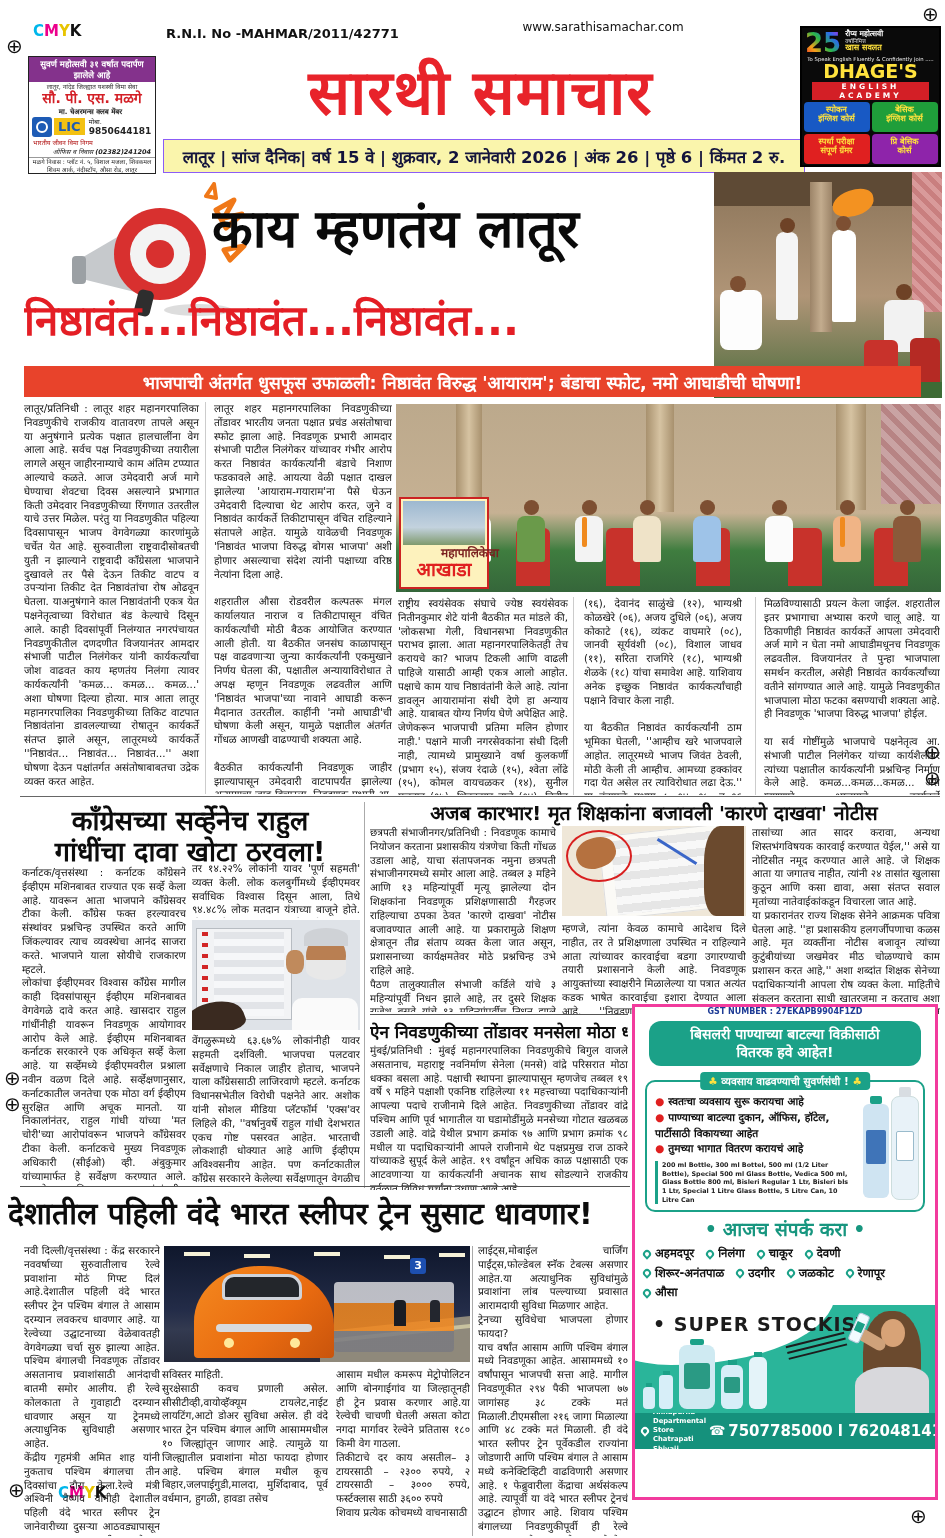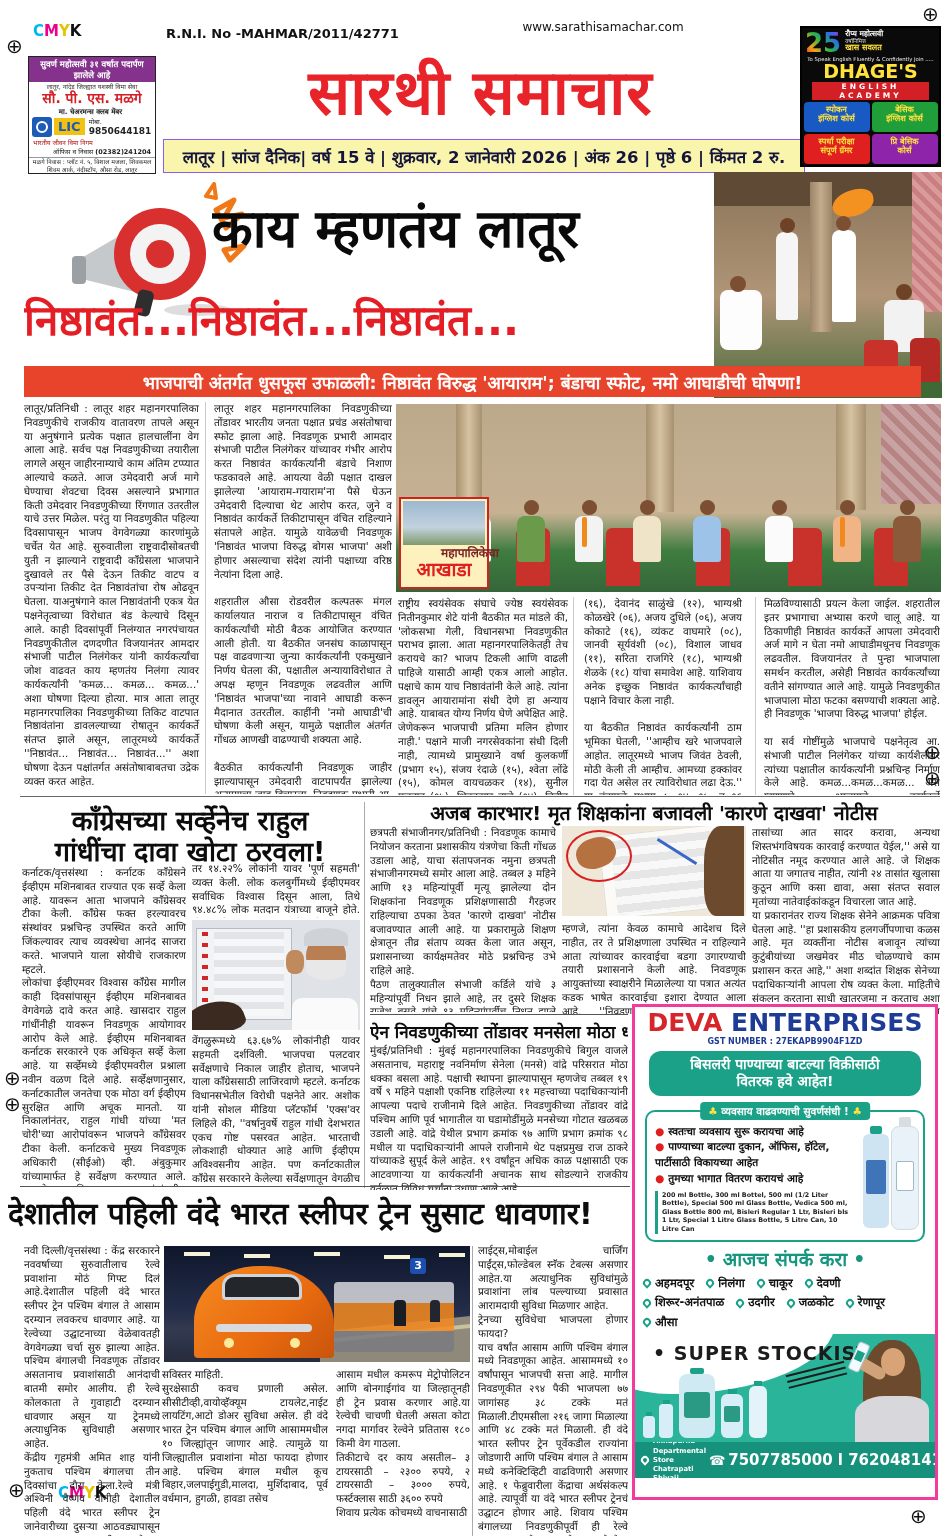--- a/index.html
+++ b/index.html
@@ -51,21 +51,21 @@
       <div style="width:20px;height:20px;background:#1d5bb5;border-radius:3px;display:flex;align-items:center;justify-content:center;">
         <div style="width:12px;height:12px;border:2px solid #fff;border-radius:50%;"></div>
       </div>
       <div style="background:#f3c112;color:#1d5bb5;font-weight:bold;font-size:13px;padding:1px 4px;margin-left:2px;">LIC</div>
       <div style="margin-left:4px;font-size:8px;line-height:1.2;color:#222;">
         <span style="font-size:6.5px;">मोबा.</span>
         <b style="display:block;font-size:9px;">9850644181</b>
       </div>
     </div>
     <div style="font-size:6.3px;color:#b01212;text-align:left;padding-left:4px;">भारतीय जीवन विमा निगम</div>
-    <div style="font-size:6.5px;text-align:right;padding-right:4px;color:#222;"><span>ऑफिस व निवास</span> <b>(02382)241204</b></div>
+    <div style="font-size:6.5px;text-align:right;padding-right:4px;color:#222;font-style:italic;"><span>ऑफिस व निवास</span> <b>(02382)241204</b></div>
     <div style="font-size:6.2px;text-align:center;color:#222;line-height:1.25;border-top:1px solid #999;margin-top:1px;">मळगे निवास : प्लॉट नं. ५, विशाल मजला, शिवकमल शिवम आर्क, नंदीस्टॉप, औसा रोड, लातूर</div>
   </div>
 
   <div class="abs" style="left:166px;top:26px;font-size:13px;font-weight:bold;color:#111;">R.N.I. No -MAHMAR/2011/42771</div>
   <div class="abs" style="left:468px;top:18px;width:270px;text-align:center;">
     <div style="font-size:12px;color:#111;margin-top:2px;">www.sarathisamachar.com</div>
   </div>
   <div class="abs" style="left:158px;top:48px;width:645px;text-align:center;font-size:62px;font-weight:bold;color:#e8232a;letter-spacing:1px;white-space:nowrap;overflow:hidden;">सारथी समाचार</div>
   <div class="abs" style="left:163px;top:139px;width:642px;height:34px;background:#faf5ac;border:1px solid #8b5cf6;display:flex;align-items:center;justify-content:center;font-size:16.5px;font-weight:bold;color:#14143c;white-space:nowrap;overflow:hidden;">लातूर | सांज दैनिक| वर्ष 15 वे | शुक्रवार, 2 जानेवारी 2026 | अंक 26 | पृष्ठे 6 | किंमत 2 रु.</div>
 
@@ -265,24 +265,20 @@
 सुरक्षेसाठी कवच प्रणाली असेल. सीसीटीव्ही,वायोव्हॅक्यूम टायलेट,नाईट लायटिंग,आटो डोअर सुविधा असेल. ही वंदे भारत ट्रेन पश्चिम बंगाल आणि आसाममधील १० जिल्ह्यांतून जाणार आहे. त्यामुळे या जिल्ह्यातील प्रवाशांना मोठा फायदा होणार आहे. पश्चिम बंगाल मधील कूच बिहार,जलपाईगुडी,मालदा, मुर्शिदाबाद, पूर्व वर्धमान, हुगळी, हावडा तसेच</div>
   <div class="tc" style="left:336px;top:1368px;width:134px;height:168px;">आसाम मधील कमरूप मेट्रोपोलिटन आणि बोनगाईगांव या जिल्हातूनही ही ट्रेन प्रवास करणार आहे.या रेल्वेची चाचणी घेतली असता कोटा नगदा मार्गावर रेल्वेने प्रतितास १८० किमी वेग गाठला.
 तिकीटाचे दर काय असतील– ३ टायरसाठी – २३०० रुपये,  २ टायरसाठी – ३००० रुपये, फर्स्टक्लास साठी ३६०० रुपये
 शिवाय प्रत्येक कोचमध्ये वाचनासाठी</div>
   <div class="abs" style="left:472px;top:1246px;width:1px;height:290px;background:#aaa;"></div>
   <div class="tc" style="left:478px;top:1244px;width:150px;height:292px;">लाईट्स,मोबाईल चार्जिंग पाईंट्स,फोल्डेबल स्नॅक टेबल्स असणार आहेत.या अत्याधुनिक सुविधांमुळे प्रवाशांना लांब पल्ल्याच्या प्रवासात आरामदायी सुविधा मिळणार आहेत.
 ट्रेनच्या सुविधेचा भाजपला होणार फायदा?
 याच वर्षांत आसाम आणि पश्चिम बंगाल मध्ये निवडणूका आहेत. आसाममध्ये १० वर्षांपासून भाजपची सत्ता आहे. मागील निवडणूकीत २९४ पैकी भाजपला ७७ जागांसह ३८ टक्के मतं मिळाली.टीएमसीला २१६ जागा मिळाल्या आणि ४८ टक्के मतं मिळाली. ही वंदे भारत स्लीपर ट्रेन पूर्वेकडील राज्यांना जोडणारी आणि पश्चिम बंगाल ते आसाम मध्ये कनेक्टिव्हिटी वाढविणारी असणार आहे. १ फेब्रुवारीला केंद्राचा अर्थसंकल्प आहे. त्यापूर्वी या वंदे भारत स्लीपर ट्रेनचं उद्घाटन होणार आहे. शिवाय पश्चिम बंगालच्या निवडणुकीपूर्वी ही रेल्वे धावणार आहे. त्यामुळे या रेल्वेचा भाजपला निवडणुकीत कितपत फायदा मिळतोय हे पाहणं महत्त्वाचं ठरणार आहे.</div>
 
   <div class="abs" style="left:632px;top:1004px;width:306px;height:496px;background:#fff;border:3px solid #f23b9d;overflow:hidden;">
-    <div style="text-align:center;font-family:'DejaVu Serif',serif;font-weight:bold;font-size:25px;line-height:1.1;margin-top:2px;">
-      <span style="color:#d6252b;">DEVA</span>
-      <span style="color:#1e3c96;">ENTERPRISES</span>
-    </div>
     <div style="text-align:center;font-size:8px;font-weight:bold;color:#1e3c96;">GST NUMBER : 27EKAPB9904F1ZD</div>
     <div style="margin:5px 14px 0;background:#1ba188;border-radius:12px;color:#fff;font-size:14px;font-weight:bold;text-align:center;padding:5px 4px;white-space:pre-line;line-height:1.25;">बिसलरी पाण्याच्या बाटल्या विक्रीसाठी
 वितरक हवे आहेत!</div>
     <div style="position:relative;margin:14px 10px 0;border:2px solid #1ba188;border-radius:10px;padding:12px 8px 6px;">
       <div style="position:absolute;top:-10px;left:50%;transform:translateX(-50%);background:#1ba188;color:#fff;font-size:10.5px;font-weight:bold;padding:2px 8px;border-radius:4px;white-space:nowrap;"><span style="color:#ffe23d;">♣</span> <span>व्यवसाय वाढवण्याची सुवर्णसंधी !</span> <span style="color:#ffe23d;">♣</span></div>
       <div style="width:200px;font-size:10.5px;font-weight:bold;color:#111;line-height:1.5;">
         <div><span class="dot">●</span><span>स्वतःचा व्यवसाय सुरू करायचा आहे</span></div>
         <div><span class="dot">●</span><span>पाण्याच्या बाटल्या दुकान, ऑफिस, हॉटेल, पार्टीसाठी विकायच्या आहेत</span></div>
         <div><span class="dot">●</span><span>तुमच्या भागात वितरण करायचं आहे</span></div>
       </div>

